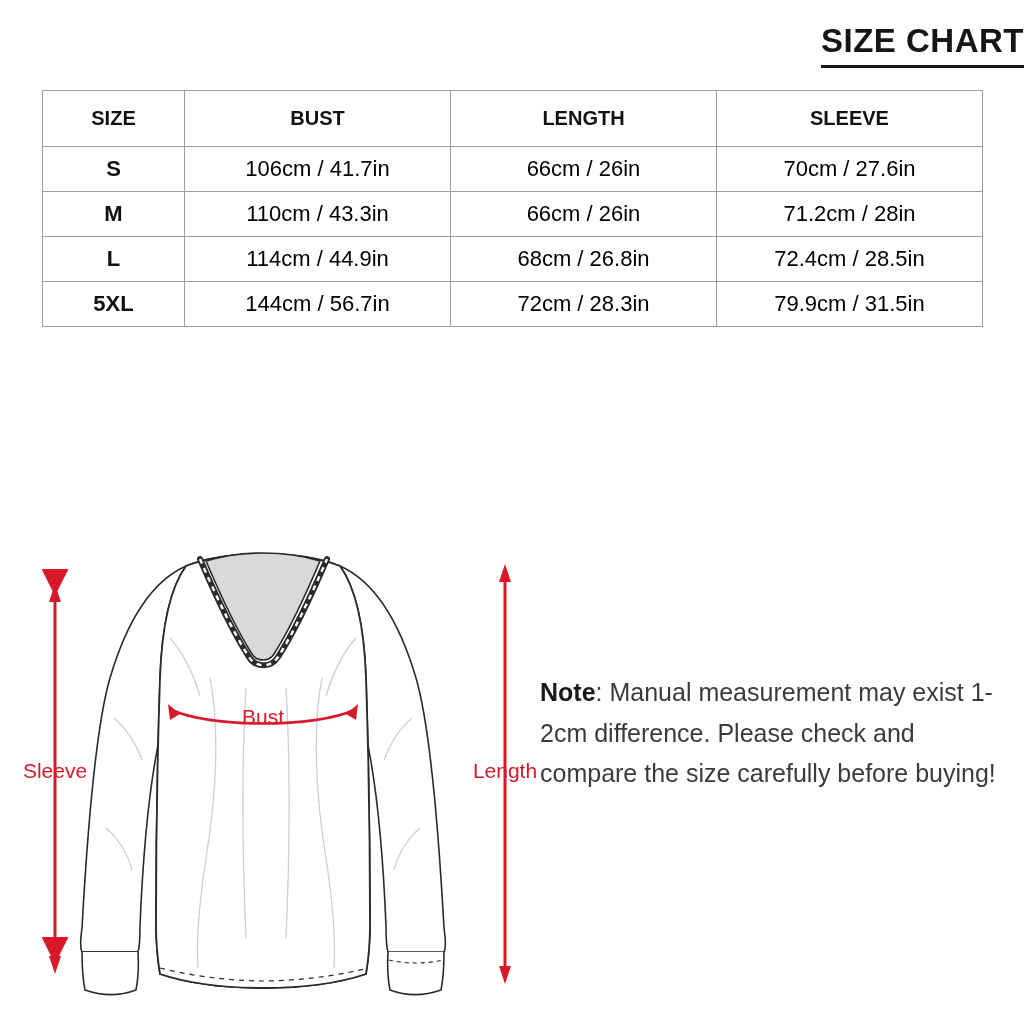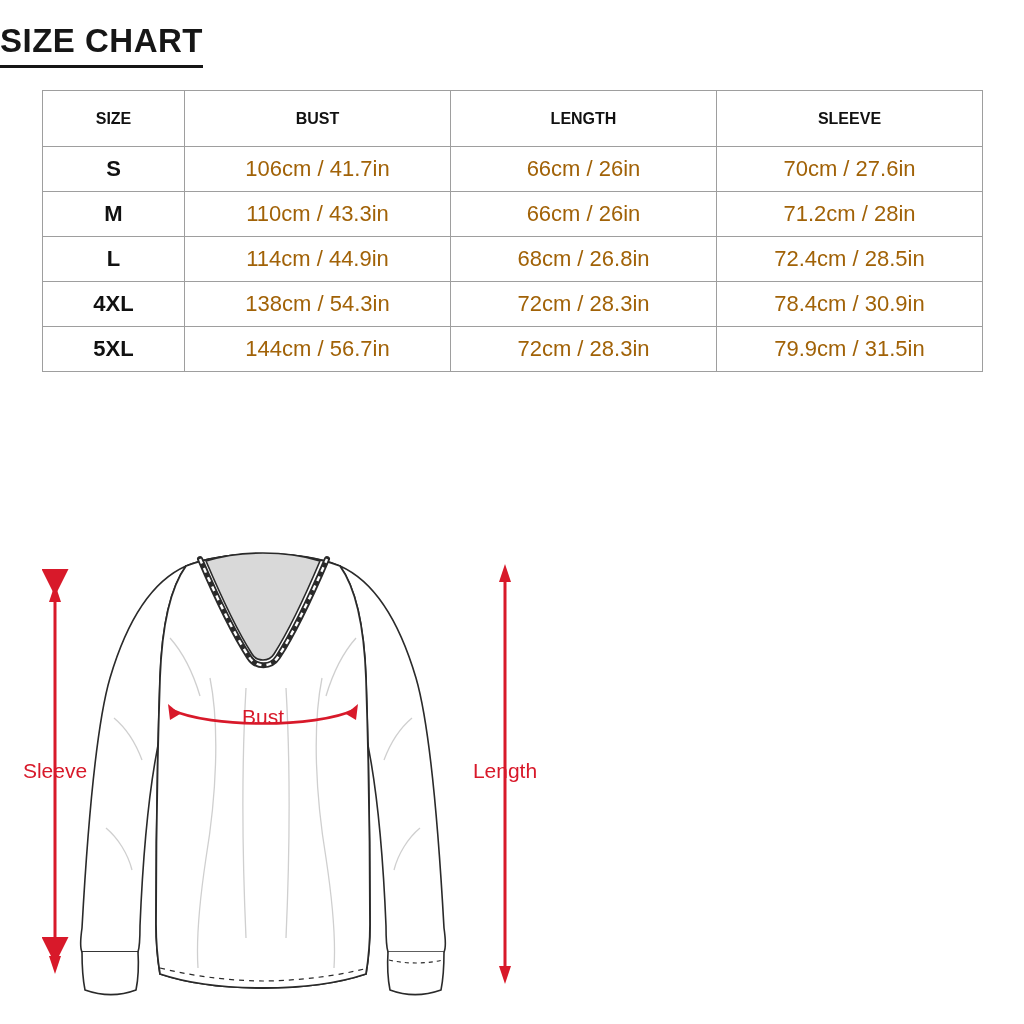--- a/index.html
+++ b/index.html
@@ -19,21 +19,21 @@
     width: 1024px;
     height: 1024px;
   }
 
   
   .title-wrap {
     position: absolute;
     top: 22px;
     left: 0;
     width: 1024px;
-    text-align: left;
+    text-align: right;
   }
   .title {
     display: inline-block;
     font-size: 33px;
     font-weight: bold;
     letter-spacing: 0.5px;
     color: #161616;
     padding-bottom: 5px;
     border-bottom: 3px solid #161616;
   }
@@ -50,25 +50,25 @@
     width: 940px;
     table-layout: fixed;
   }
   table.size-chart th,
   table.size-chart td {
     border: 1px solid #9e9e9e;
     height: 45px;
     text-align: center;
     vertical-align: middle;
     font-size: 22px;
-    color: #a16207;
+    color: #000000;
     padding: 0 4px;
   }
   table.size-chart thead th {
-    font-size: 16px;
+    font-size: 20px;
     font-weight: bold;
     color: #111;
     height: 56px;
   }
   table.size-chart tbody td.size-col {
     font-weight: bold;
     font-size: 22px;
     color: #111;
   }
   col.c-size { width: 142px; }
@@ -140,26 +140,20 @@
           <td class="size-col">M</td>
           <td>110cm / 43.3in</td>
           <td>66cm / 26in</td>
           <td>71.2cm / 28in</td>
         </tr>
         <tr>
           <td class="size-col">L</td>
           <td>114cm / 44.9in</td>
           <td>68cm / 26.8in</td>
           <td>72.4cm / 28.5in</td>
-        </tr>
-        <tr>
-          <td class="size-col">4XL</td>
-          <td>138cm / 54.3in</td>
-          <td>72cm / 28.3in</td>
-          <td>78.4cm / 30.9in</td>
         </tr>
         <tr>
           <td class="size-col">5XL</td>
           <td>144cm / 56.7in</td>
           <td>72cm / 28.3in</td>
           <td>79.9cm / 31.5in</td>
         </tr>
       </tbody>
     </table>
   </div>
@@ -240,14 +234,17 @@
       <polygon points="495,456 501,438 489,438" fill="#d8192a"></polygon>
       <text class="lbl" x="495" y="250" text-anchor="middle">Length</text>
 
       <path d="M162,182 C200,200 306,200 344,182" fill="none" stroke="#d8192a" stroke-width="2.6"></path>
       <polygon points="158,176 170,186 160,192" fill="#d8192a"></polygon>
       <polygon points="348,176 336,186 346,192" fill="#d8192a"></polygon>
       <text class="lbl" x="253" y="196" text-anchor="middle">Bust</text>
     </svg>
   </div>
 
+  <div class="note">
+    <b>Note</b><span>: Manual measurement may exist 1-2cm difference. Please check and compare the size carefully before buying!</span>
+  </div>
 
 </div>
 
 </body></html>

